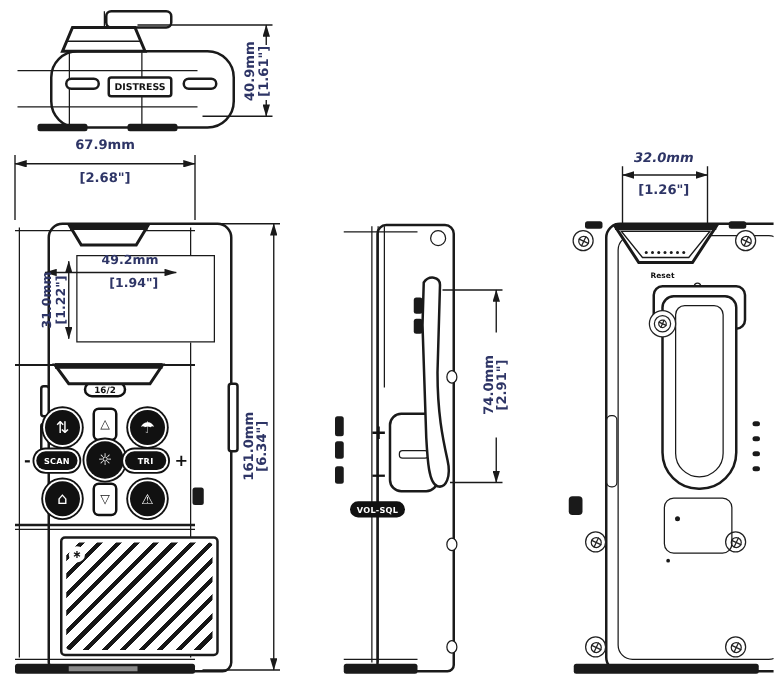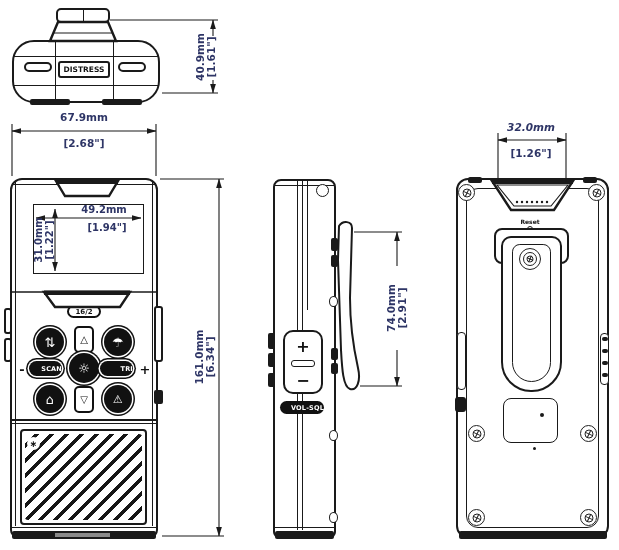--- a/index.html
+++ b/index.html
@@ -1,34 +1,34 @@
 <!DOCTYPE html>
 <html><head>
 <meta charset="utf-8">
 <style>
   html,body{margin:0;padding:0;background:#fff;}
   #canvas{position:relative;width:619px;height:550px;background:#fff;overflow:hidden;
           font-family:"DejaVu Sans",sans-serif;}
   .abs{position:absolute;}
   .ln{position:absolute;background:#1a1a1a;}
-  .bx{position:absolute;background:#fff;border:2px solid #1a1a1a;box-sizing:border-box;}
+  .bx{position:absolute;background:#fff;border:2px solid #1a1a1a;box-sizing:border-box;margin-left:28px;}
   .blk{position:absolute;background:#1a1a1a;border-radius:2px;}
   
   .dimtxt{position:absolute;font-weight:700;font-size:10.5px;line-height:11px;color:#2e3566;
           white-space:nowrap;text-align:center;transform:translate(-50%,-50%);z-index:6;}
   .rot{transform:translate(-50%,-50%) rotate(-90deg);}
   
   .rbtn{position:absolute;background:#111;border-radius:50%;color:#fff;display:flex;
         align-items:center;justify-content:center;font-size:13px;
         box-shadow:0 0 0 1.5px #fff,0 0 0 3px #111;}
   .sqbtn{position:absolute;background:#fff;border:2.4px solid #111;border-radius:5px;color:#111;
          display:flex;align-items:center;justify-content:center;font-size:10px;font-weight:700;
          box-sizing:border-box;}
   .pill{position:absolute;background:#111;border-radius:8px;color:#fff;display:flex;
-        align-items:center;justify-content:flex-end;font-size:6.5px;font-weight:700;
+        align-items:center;justify-content:center;font-size:6.5px;font-weight:700;
         letter-spacing:.2px;box-shadow:0 0 0 1.5px #fff,0 0 0 3px #111;}
   .wpill{position:absolute;background:#fff;border:2px solid #111;border-radius:7px;color:#111;
          display:flex;align-items:center;justify-content:center;font-size:7px;font-weight:700;
          box-sizing:border-box;}
   .sign{position:absolute;color:#111;font-weight:700;transform:translate(-50%,-50%);}
   
   .screw{position:absolute;width:17px;height:17px;border:1.6px solid #222;border-radius:50%;
          box-sizing:border-box;background:#fff;}
   .screw-in{position:absolute;left:50%;top:50%;width:9px;height:9px;transform:translate(-50%,-50%);
             border:1.3px solid #222;border-radius:50%;box-sizing:border-box;}

